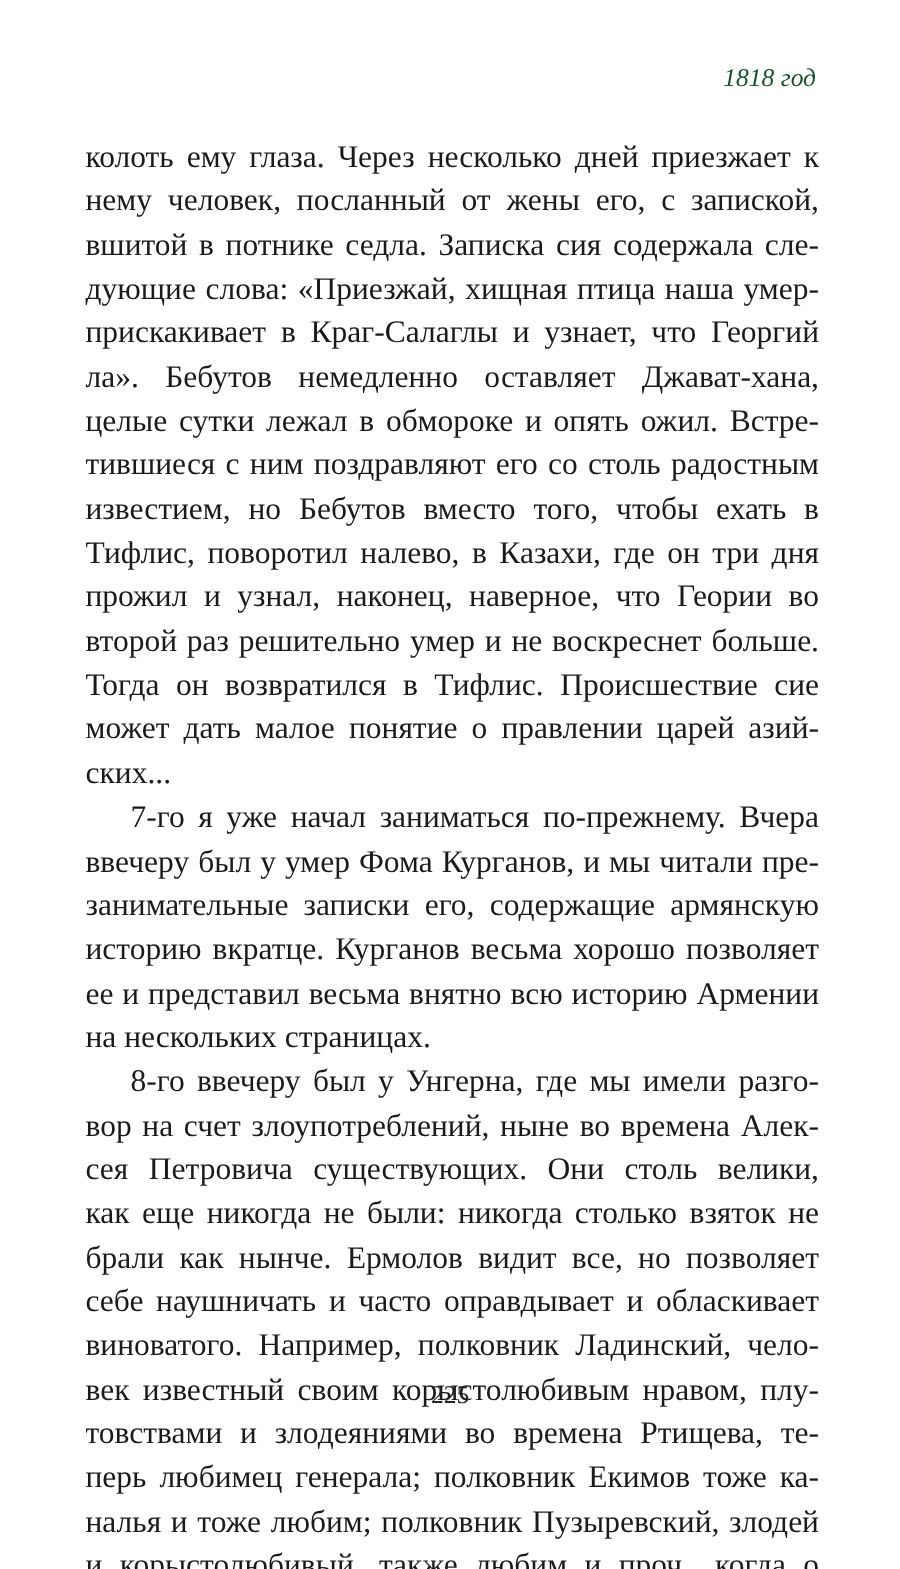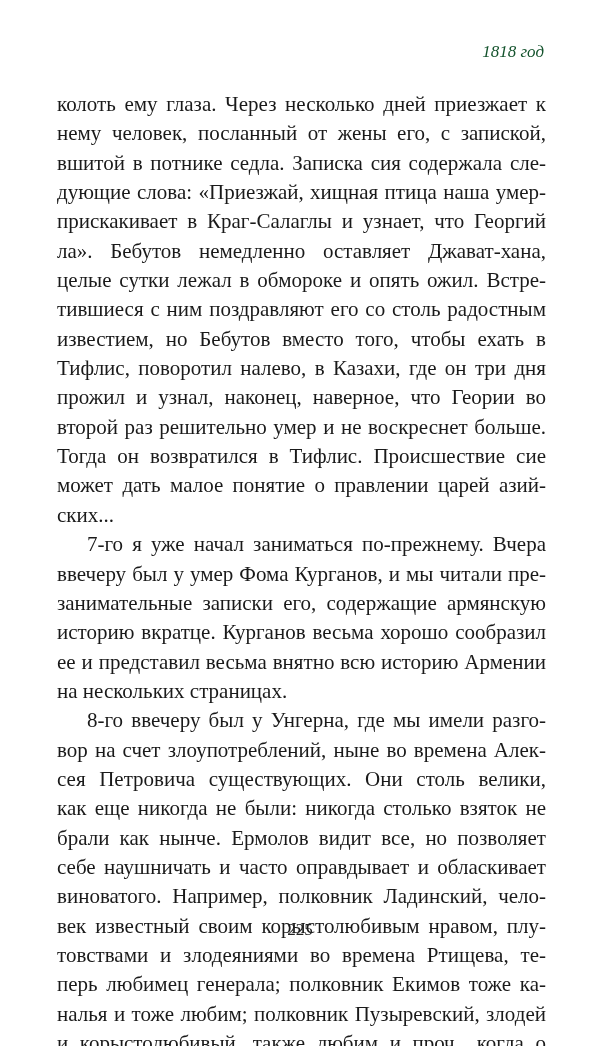--- a/index.html
+++ b/index.html
@@ -38,21 +38,21 @@
     <span class="line">известием, но Бебутов вместо того, чтобы ехать в</span>
     <span class="line">Тифлис, поворотил налево, в Казахи, где он три дня</span>
     <span class="line">прожил и узнал, наконец, наверное, что Геории во</span>
     <span class="line">второй раз решительно умер и не воскреснет больше.</span>
     <span class="line">Тогда он возвратился в Тифлис. Происшествие сие</span>
     <span class="line">может дать малое понятие о правлении царей азий-</span>
     <span class="line last">ских...</span>
     <span class="line indent">7-го я уже начал заниматься по-прежнему. Вчера</span>
     <span class="line">ввечеру был у умер Фома Курганов, и мы читали пре-</span>
     <span class="line">занимательные записки его, содержащие армянскую</span>
-    <span class="line">историю вкратце. Курганов весьма хорошо сообразил</span>
+    <span class="line">историю вкратце. Курганов весьма хорошо позволяет</span>
     <span class="line">ее и представил весьма внятно всю историю Армении</span>
     <span class="line last">на нескольких страницах.</span>
     <span class="line indent">8-го ввечеру был у Унгерна, где мы имели разго-</span>
     <span class="line">вор на счет злоупотреблений, ныне во времена Алек-</span>
     <span class="line">сея Петровича существующих. Они столь велики,</span>
     <span class="line">как еще никогда не были: никогда столько взяток не</span>
     <span class="line">брали как нынче. Ермолов видит все, но позволяет</span>
     <span class="line">себе наушничать и часто оправдывает и обласкивает</span>
     <span class="line">виноватого. Например, полковник Ладинский, чело-</span>
     <span class="line">век известный своим корыстолюбивым нравом, плу-</span>

